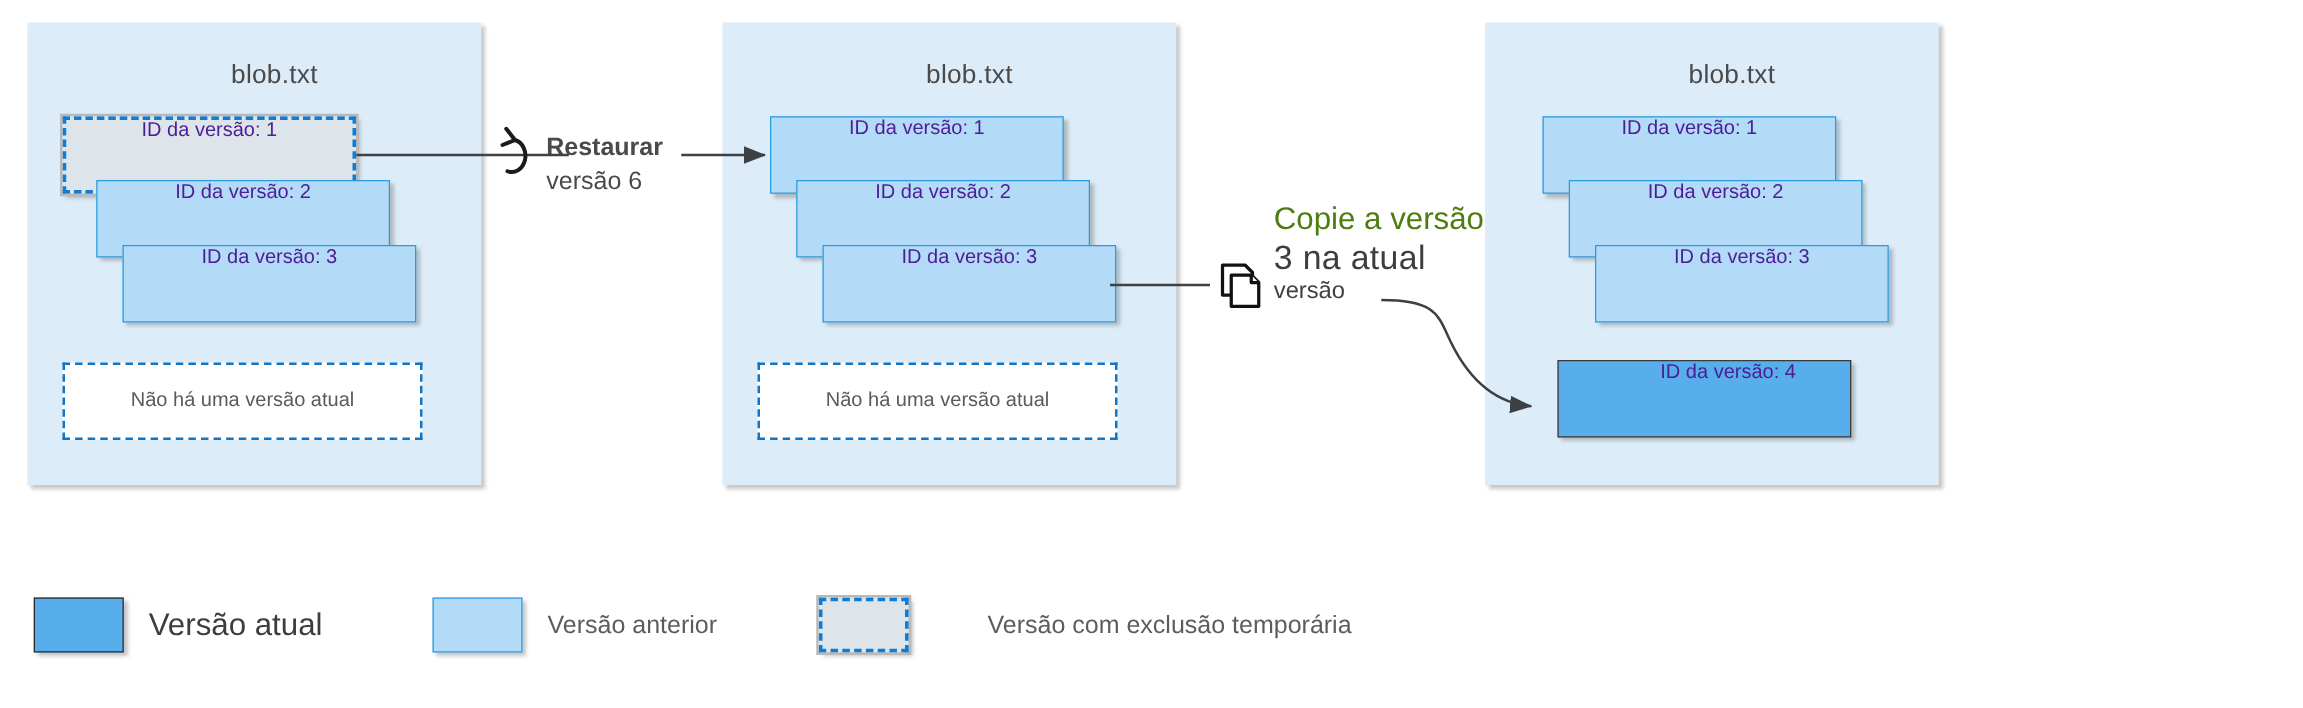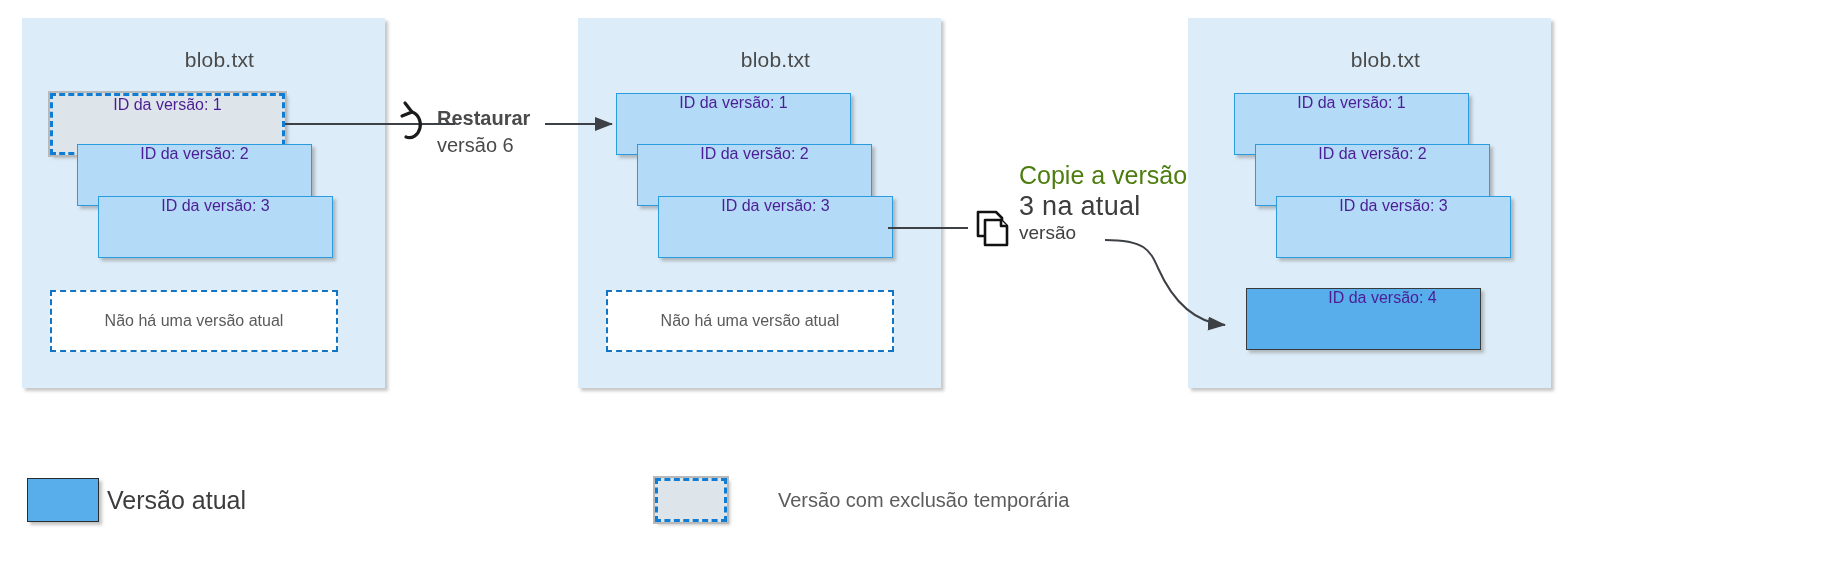--- a/index.html
+++ b/index.html
@@ -114,21 +114,21 @@
     display: flex;
     align-items: center;
   }
   .swatch {
     box-sizing: border-box;
     box-shadow: 3px 3px 3px rgba(140,140,140,0.5);
   }
   .swatch.current { width: 72px; height: 44px; background:#57aeeb; border:1px solid #2b2b2b; }
   .swatch.prev    { width: 72px; height: 44px; background:#b3daf7; border:1px solid #2a9bdf; }
   .swatch.softdel { width: 72px; height: 44px; background:#dde5ea; border:3px dashed #0f7cd6; outline:2px solid #b9b9b9;}
-  .legend-label { margin-left: 8px; white-space: nowrap; }
+  .legend-label { margin-left: 20px; white-space: nowrap; }
   .legend-label.strong { font-size: 25px; color:#3d3d3d; }
   .legend-label.normal { font-size: 20px; color:#5c5c5c; }
 </style>
 </head>
 <body>
 
 <div id="stage">
 
   <div class="panel" style="left:22px; top:18px; width:363px; height:370px;">
     <div class="panel-title">blob.txt</div>
@@ -228,20 +228,24 @@
     <path d="M 1105 240 C 1145 240 1150 250 1158 268 C 1170 295 1190 322 1225 325" stroke="#3d4045" stroke-width="2" fill="none" marker-end="url(#arrowhead)"></path>
   </svg>
 
   <div class="legend-row" style="top:478px;">
 
     <div class="legend-item" style="left:27px; top:0;">
       <span class="swatch current"></span>
       <span class="legend-label strong">Versão atual</span>
     </div>
 
+    <div class="legend-item" style="left:346px; top:0;">
+      <span class="swatch prev"></span>
+      <span class="legend-label normal">Versão anterior</span>
+    </div>
 
     <div class="legend-item" style="left:655px; top:0;gap:43px;">
       <span class="swatch softdel"></span>
       <span class="legend-label normal">Versão com exclusão temporária</span>
     </div>
 
   </div>
 
 </div>
 

